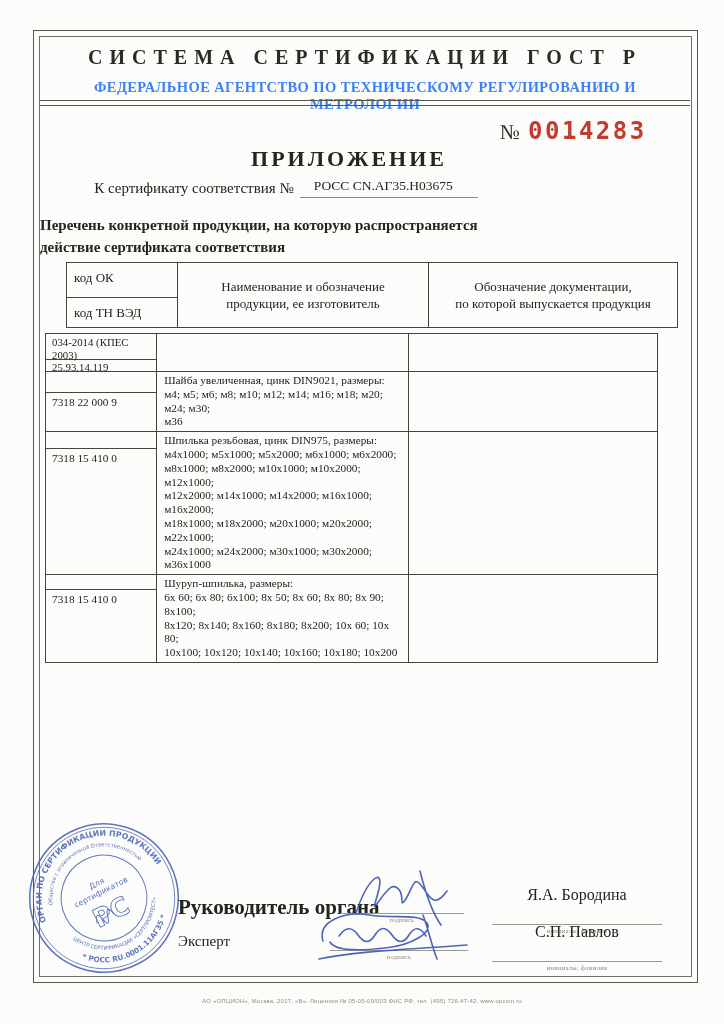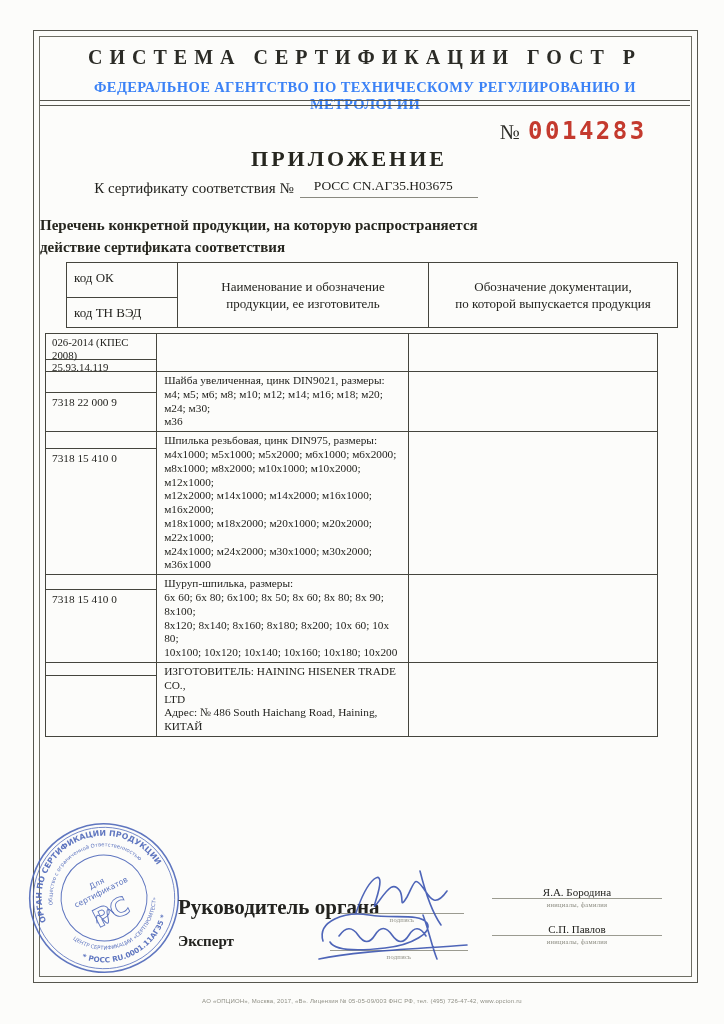--- a/index.html
+++ b/index.html
@@ -41,30 +41,30 @@
   .hd-split-bot {height:29px; padding:7px 0 0 7px; font-size:13px; box-sizing:border-box;}
   .hd-center {display:flex; align-items:center; justify-content:center; height:64px;
     font-size:13px; text-align:center; white-space:pre-line; line-height:17px;}
   .cell-name {font-size:11.3px; line-height:13.8px; padding:2px 6px 2px 7px;
     white-space:pre-line;}
   .code-split {display:flex; flex-direction:column; height:100%;}
   .code-top {border-bottom:1px solid #45453d; font-size:10.8px; line-height:12.5px;
     padding:2px 4px 1px 6px; white-space:pre-line; box-sizing:border-box;}
   .code-bot {font-size:11.3px; padding:3px 4px 1px 6px; white-space:pre-line; flex:1;}
   .sig-role1 {position:absolute; left:178px; top:895px; font-size:21px; font-weight:bold;}
-  .sig-role2 {position:absolute; left:178px; top:933px; font-size:15px; font-weight:bold;}
+  .sig-role2 {position:absolute; left:178px; top:933px; font-size:15px; font-weight:normal;}
   .sig-line {position:absolute; border-bottom:1px solid #9b9b90; height:0;}
   .sig-line.l1 {left:340px; top:913px; width:124px;}
   .sig-line.l2 {left:330px; top:950px; width:138px;}
   .tiny-cap {position:absolute; font-size:6.5px; color:#8b8b80; letter-spacing:0.3px;
     text-align:center;}
   .cap1 {left:340px; top:916px; width:124px;}
   .cap2 {left:330px; top:953px; width:138px;}
   .sig-name {position:absolute; width:170px; text-align:center;}
-  .sig-name .nm {font-size:11px; padding-bottom:0; border-bottom:1px solid #9b9b90;}
+  .sig-name .nm {font-size:16px; padding-bottom:20px; border-bottom:1px solid #9b9b90;}
   .sig-name .cp {font-size:6.5px; color:#8b8b80; margin-top:2px; letter-spacing:0.3px;}
   .sn1 {left:492px; top:886px;} .sn2 {left:492px; top:923px;}
   .stamp {position:absolute; left:26px; top:820px; width:156px; height:156px; opacity:0.88;}
   .autograph {position:absolute;}
   .ag1 {left:348px; top:865px;} .ag2 {left:315px; top:905px;}
   .footer-imprint {position:absolute; left:0; top:998px; width:724px; text-align:center;
     font-size:6px; color:#8f8f85; letter-spacing:0.2px;
     font-family:"Liberation Sans","DejaVu Sans",sans-serif;}
 </style>
 </head>
@@ -111,21 +111,21 @@
       </td>
     </tr>
   </tbody>
     </table>
 
   <table class="grid t-body">
     <tbody>
         <tr style="height:38px;">
       <td class="col-code">
         <div class="code-split">
-          <div class="code-top" style="height:26px;">026-2014 (КПЕС 2008)
+          <div class="code-top" style="height:26px;">034-2014 (КПЕС 2003)
 25.93.14.119</div>
           <div class="code-bot"></div>
         </div>
       </td>
       <td class="col-name">
             <div class="cell-name"></div>
           </td>
       <td class="col-doc">
             <div class="cell-name"></div>
           </td>
@@ -170,36 +170,20 @@
         <div class="code-split">
           <div class="code-top" style="height:15px;"></div>
           <div class="code-bot">7318 15 410 0</div>
         </div>
       </td>
       <td class="col-name">
             <div class="cell-name">Шуруп-шпилька, размеры:
 6х 60; 6х 80; 6х100; 8х 50; 8х 60; 8х 80; 8х 90; 8х100;
 8х120; 8х140; 8х160; 8х180; 8х200; 10х 60; 10х 80;
 10х100; 10х120; 10х140; 10х160; 10х180; 10х200</div>
-          </td>
-      <td class="col-doc">
-            <div class="cell-name"></div>
-          </td>
-    </tr>
-    <tr style="height:37px;">
-      <td class="col-code">
-        <div class="code-split">
-          <div class="code-top" style="height:13px;"></div>
-          <div class="code-bot"></div>
-        </div>
-      </td>
-      <td class="col-name">
-            <div class="cell-name">ИЗГОТОВИТЕЛЬ: HAINING HISENER TRADE CO.,
-LTD
-Адрес: № 486 South Haichang Road, Haining, КИТАЙ</div>
           </td>
       <td class="col-doc">
             <div class="cell-name"></div>
           </td>
     </tr>
   </tbody>
     </table>
 
   <svg class="stamp" viewBox="0 0 160 160">
     <g transform="rotate(-27 80 80)" fill="none" stroke="#4a64b8">

